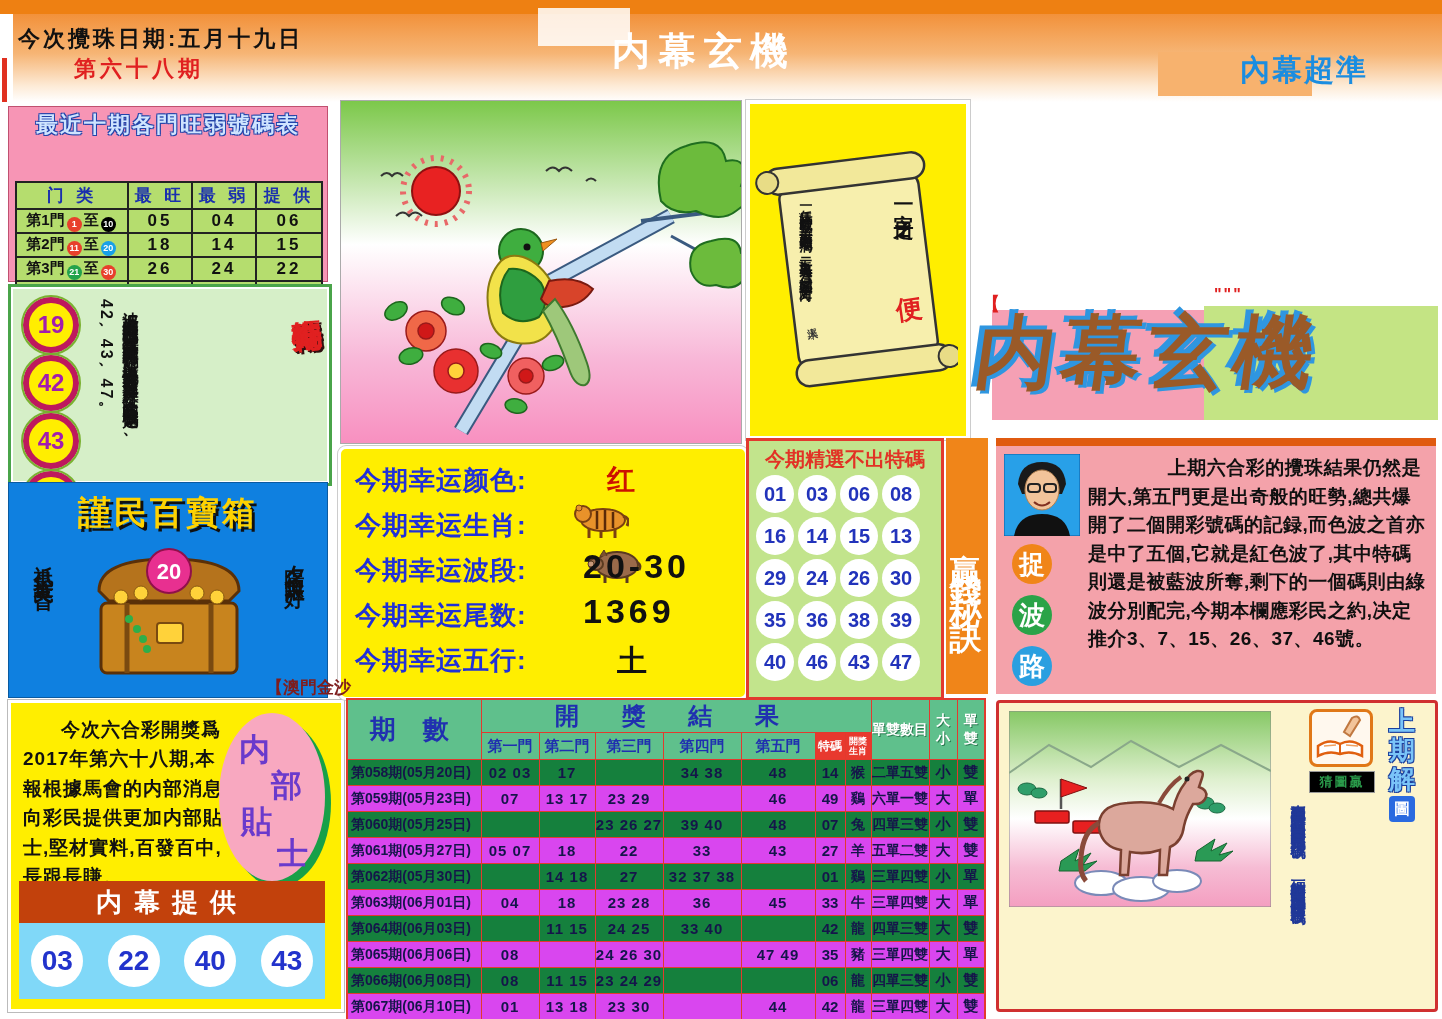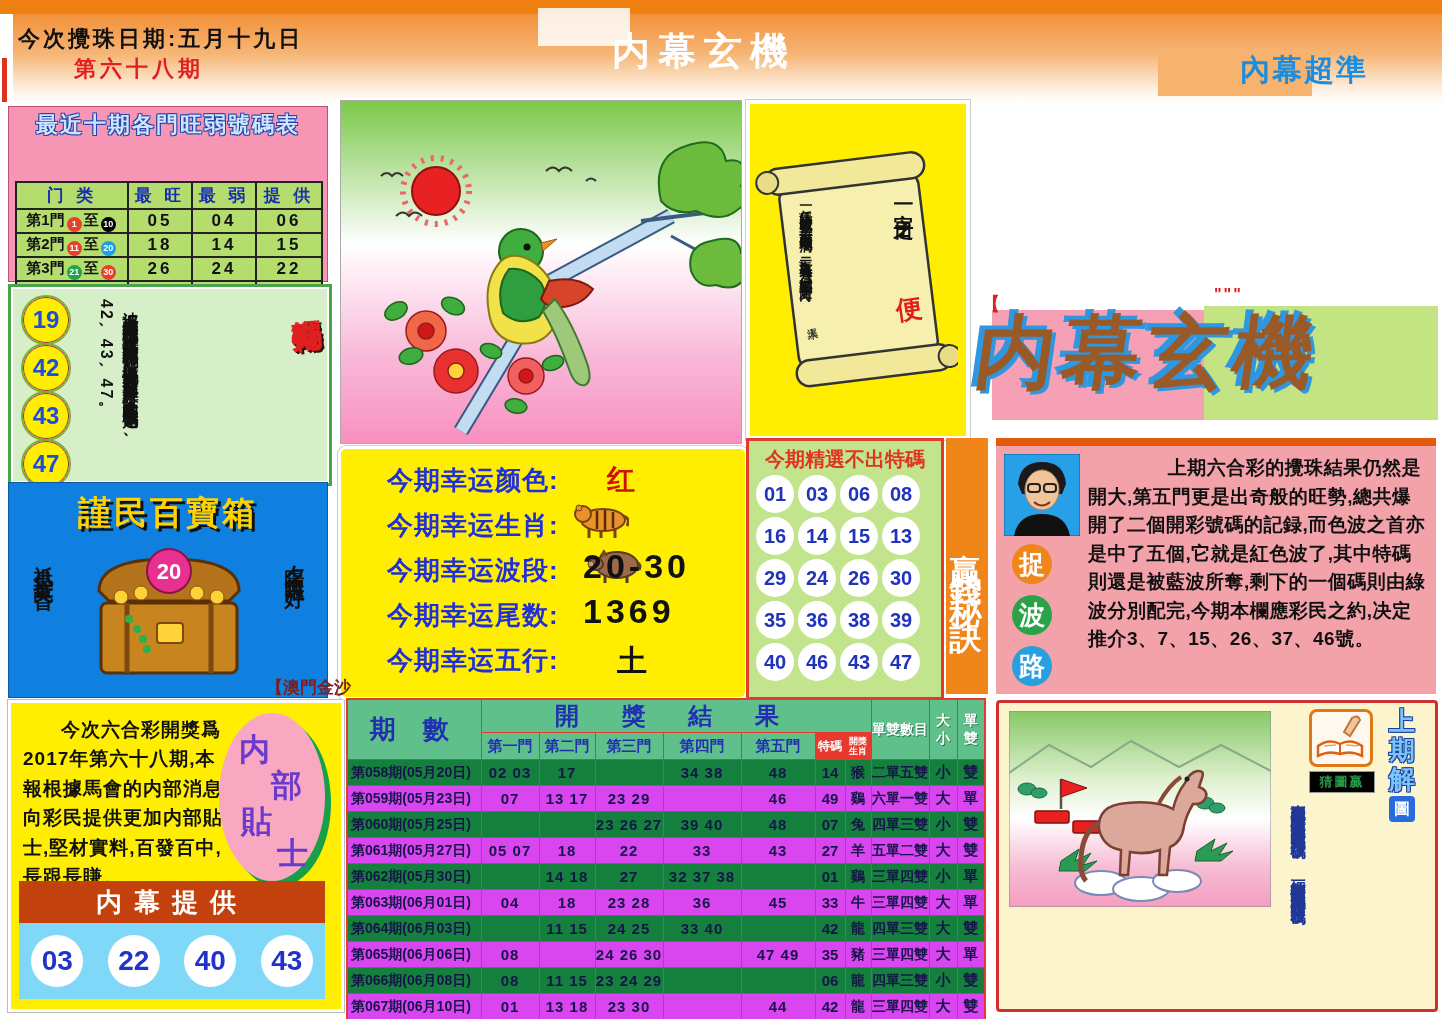--- a/index.html
+++ b/index.html
@@ -34,23 +34,23 @@
       line-height:15px;text-align:center;margin:0 2px;vertical-align:-2px;font-weight:bold;}
 
   
   #intro{left:8px;top:284px;width:318px;height:196px;background:#d6efc8;border:3px solid #4aa44a;
       box-shadow:inset 0 0 0 2px #fff;}
   #intro-title{right:10px;top:10px;font-size:30px;font-weight:bold;color:#e02020;line-height:1.05;
       text-shadow:2px 2px 0 #301010;transform:rotate(-5deg);}
   #intro-text{left:82px;top:12px;height:172px;font-size:16px;font-weight:bold;color:#111;
       letter-spacing:2px;line-height:1.55;}
   #intro-balls{left:12px;top:10px;width:56px;}
-  .intro-ball{width:44px;height:44px;border-radius:50%;background:#ffee00;border:1px solid #be185d;
+  .intro-ball{width:44px;height:44px;border-radius:50%;background:#ffee00;border:6px solid #be185d;
       outline:2px solid #7ab030;margin:0 0 2px 0;text-align:center;line-height:44px;
-      font-size:24px;font-weight:bold;color:#1d4ed8;}
+      font-size:24px;font-weight:bold;color:#a21caf;}
 
   
   #treasure{left:8px;top:482px;width:318px;height:214px;background:#0f80e0;border:1px solid #0a5aa0;}
   #treasure-title{width:100%;top:8px;text-align:center;font-size:33px;font-weight:bold;color:#ffd200;
       letter-spacing:3px;text-shadow:3px 3px 0 #101010;}
   .treasure-side{top:66px;font-size:20px;font-weight:bold;color:#101010;letter-spacing:6px;}
   #treasure-left{left:22px;}
   #treasure-right{right:18px;}
   #macau-note{left:266px;top:676px;font-size:17px;font-weight:bold;color:#7f1d1d;white-space:nowrap;z-index:5;}
 
@@ -70,21 +70,21 @@
   .tip-circle{width:52px;height:52px;border-radius:50%;background:#fff;text-align:center;
       line-height:52px;font-size:28px;font-weight:bold;color:#2233cc;}
 
   
   #birdbox{left:340px;top:100px;width:400px;height:342px;border:1px solid #aaa;}
 
   
   #lucky{left:338px;top:446px;width:404px;height:248px;background:#ffee00;border:3px solid #fff;
       border-radius:8px;box-shadow:0 0 0 1px #ccc;}
   .lucky-row{position:absolute;left:14px;height:40px;}
-  .lucky-label{font-size:26px;font-weight:bold;color:#2030d8;letter-spacing:1px;margin-left:32px;}
+  .lucky-label{font-size:26px;font-weight:bold;color:#2030d8;letter-spacing:1px;}
   .lucky-val{position:absolute;font-weight:bold;color:#111;white-space:nowrap;}
   #lv-color{left:252px;top:-2px;font-size:28px;color:#cc1100;}
   #lv-wave{left:228px;top:-6px;font-size:34px;letter-spacing:4px;}
   #lv-tail{left:228px;top:-6px;font-size:34px;letter-spacing:4px;}
   #lv-elem{left:262px;top:-2px;font-size:30px;}
   #zodiac-icons{position:absolute;left:218px;top:-8px;}
 
   
   #scrollbox{left:746px;top:100px;width:216px;height:332px;background:#ffee00;border:4px solid #fff;
       box-shadow:0 0 0 1px #ccc;}

